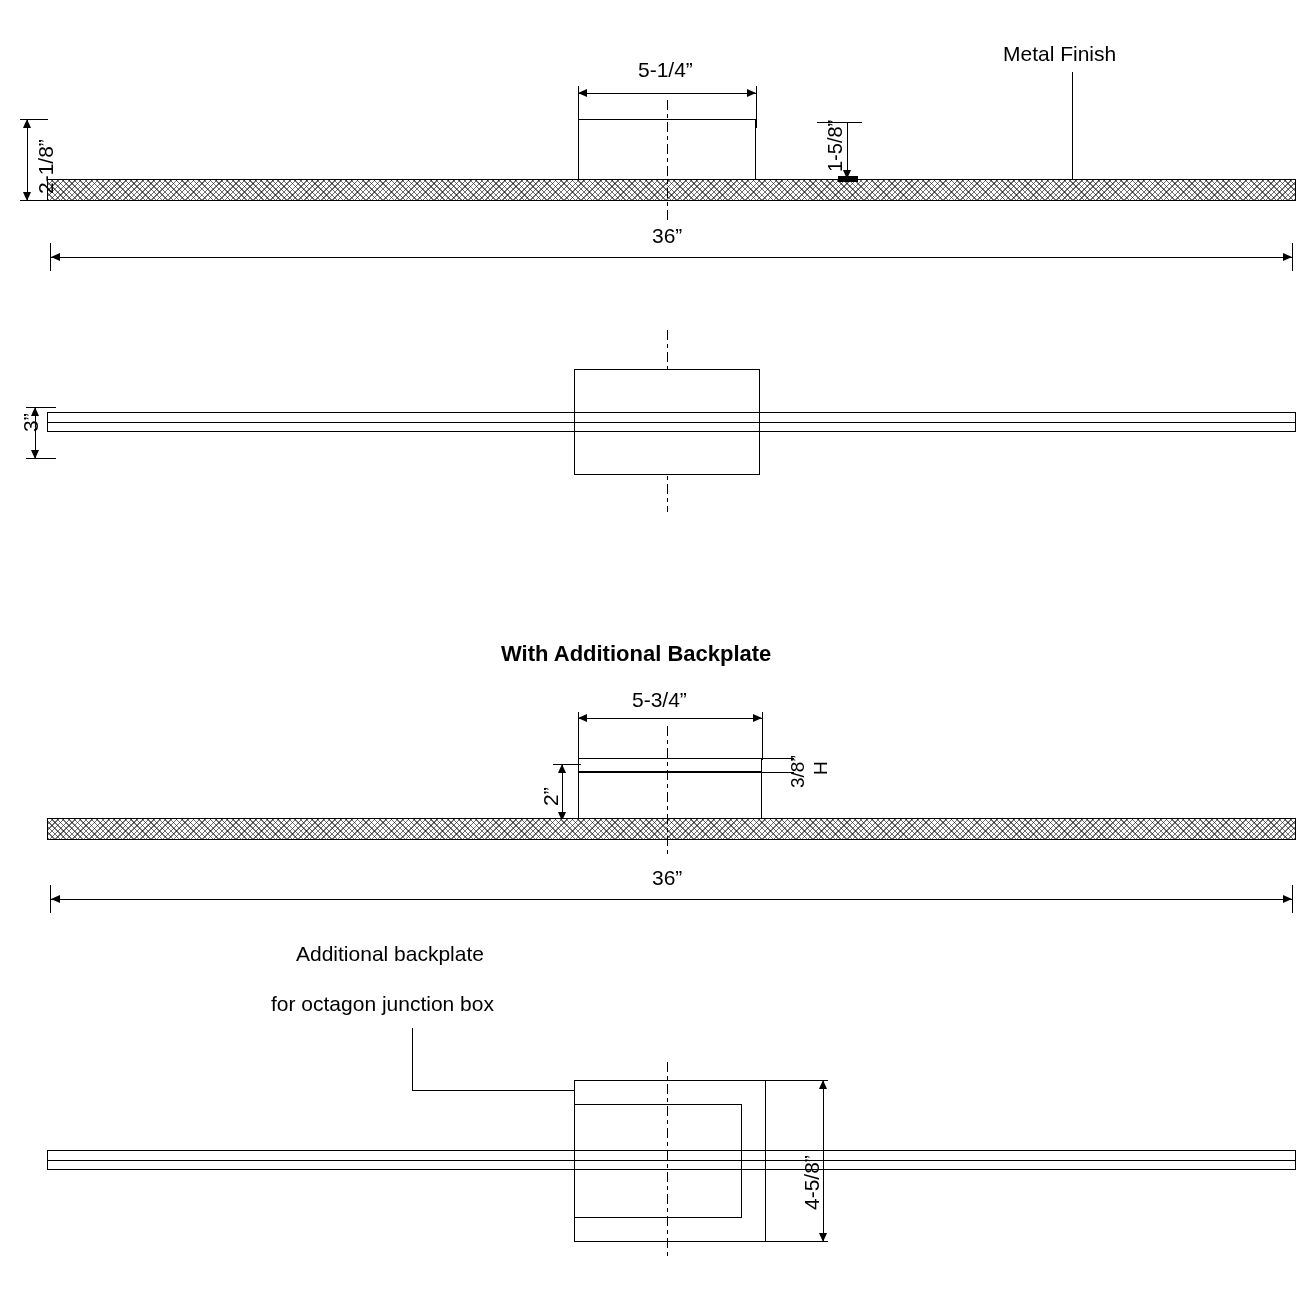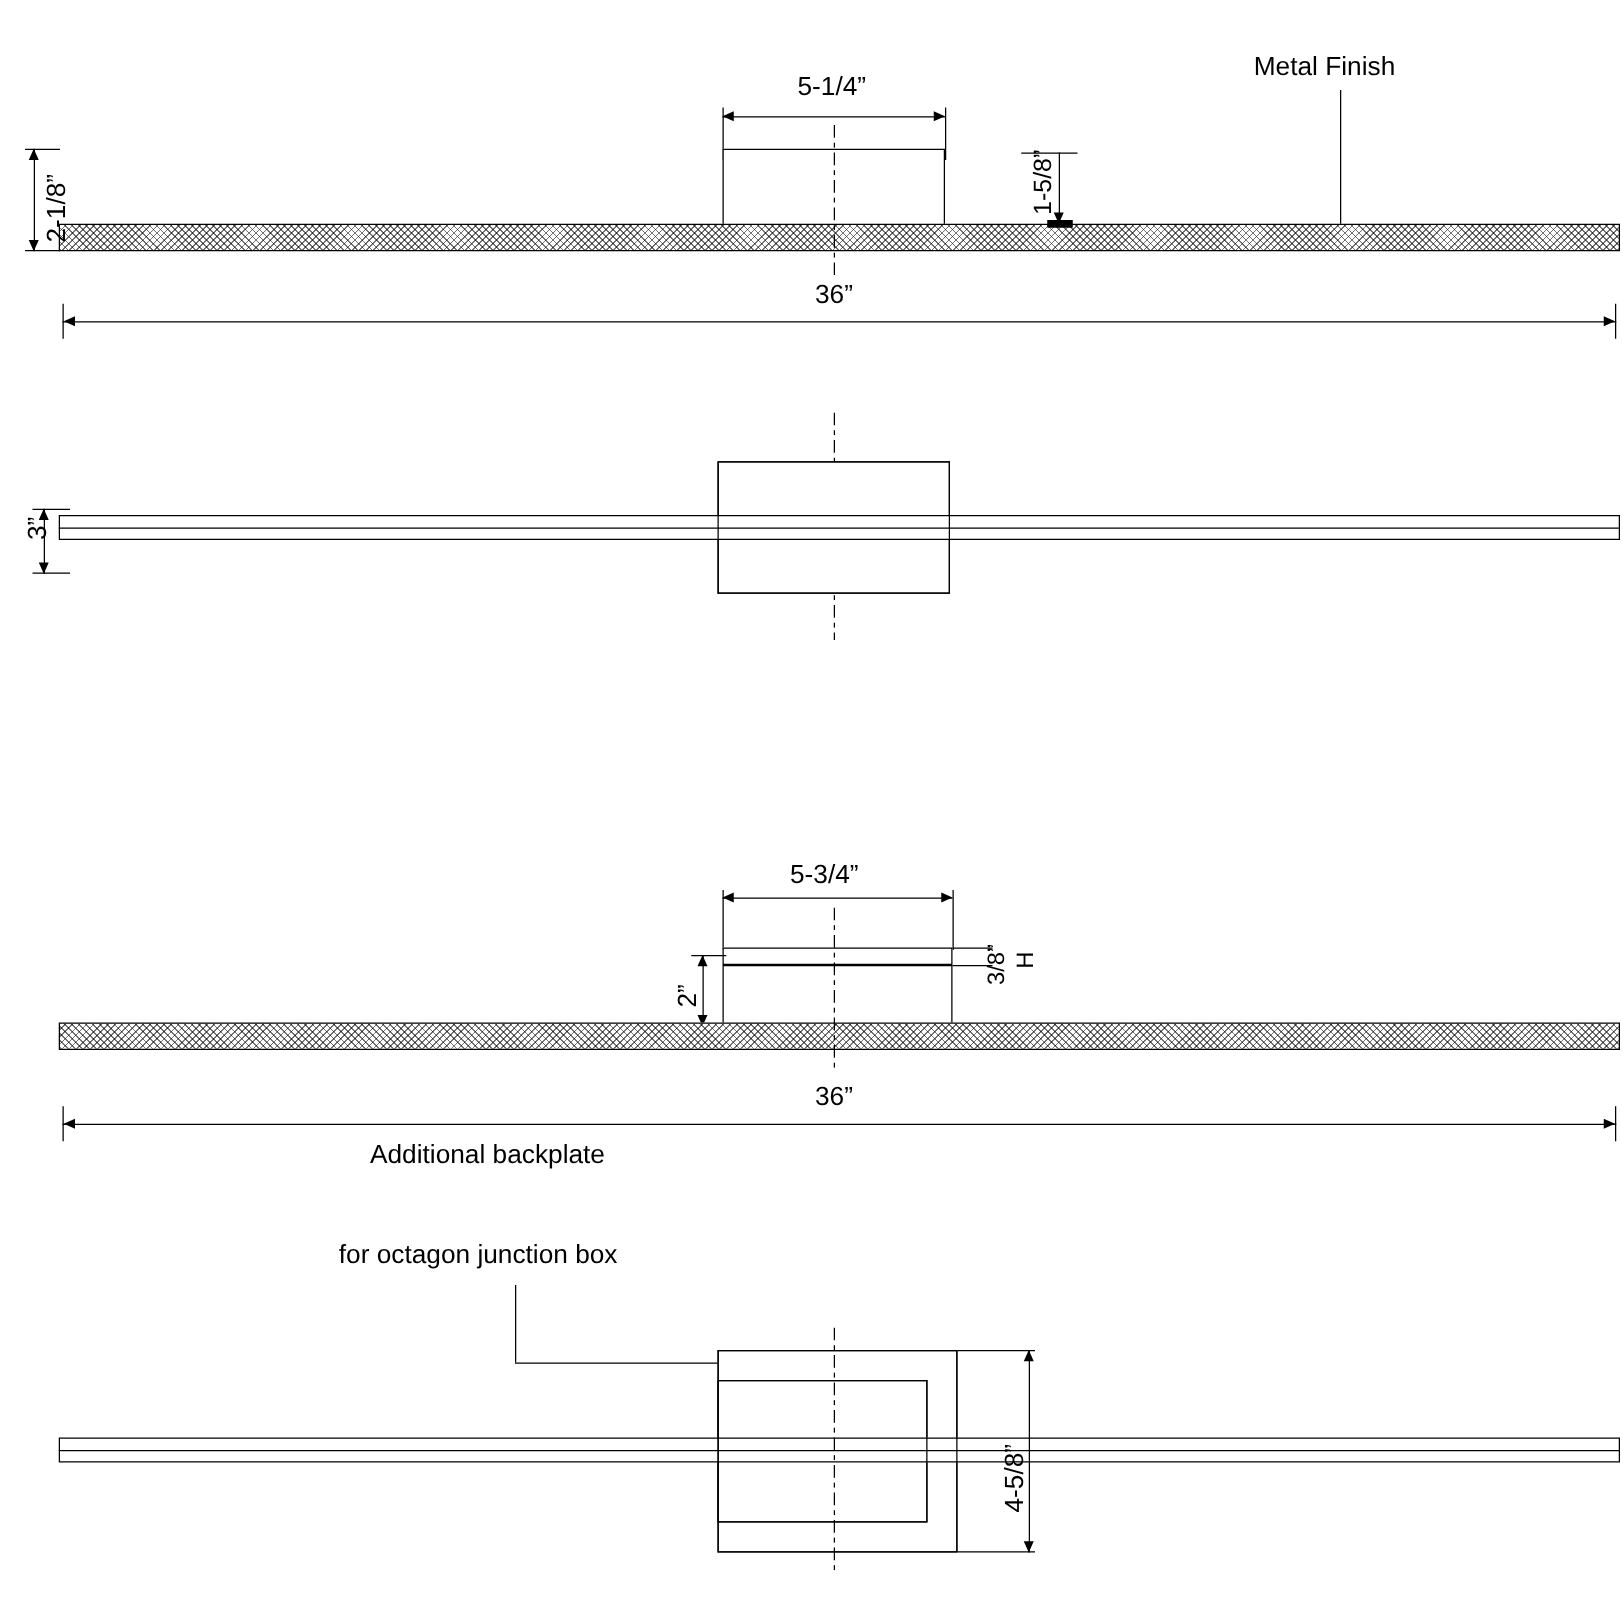--- a/index.html
+++ b/index.html
@@ -149,20 +149,21 @@
 
   <div class="box" style="left:574px; top:369px; width:186px; height:106px; background:transparent;"></div>
 
   <div class="lbl vert" style="left:19px; top:432px;">3”</div>
   <div class="v-line" style="left:35px; top:407px; height:52px;"></div>
   <div class="h-line" style="left:26px; top:407px; width:30px;"></div>
   <div class="h-line" style="left:26px; top:458px; width:30px;"></div>
   <div class="arrow-u" style="left:31px; top:407px;"></div>
   <div class="arrow-d" style="left:31px; top:450px;"></div>
 
+  <div class="lbl bold" style="left:501px; top:641px;">With Additional Backplate</div>
 
   <div class="lbl" style="left:632px; top:688px;">5-3/4”</div>
   <div class="v-line" style="left:578px; top:712px; height:48px;"></div>
   <div class="v-line" style="left:762px; top:712px; height:48px;"></div>
   <div class="h-line" style="left:578px; top:718px; width:184px;"></div>
   <div class="arrow-l" style="left:578px; top:714px;"></div>
   <div class="arrow-r" style="left:753px; top:714px;"></div>
 
   <div class="box white" style="left:578px; top:758px; width:184px; height:14px;"></div>
 
@@ -183,21 +184,21 @@
 
   <div class="dashdot" style="left:667px; top:726px; height:130px;"></div>
 
   <div class="lbl" style="left:652px; top:866px;">36”</div>
   <div class="h-line" style="left:50px; top:899px; width:1243px;"></div>
   <div class="v-line" style="left:50px; top:885px; height:28px;"></div>
   <div class="v-line" style="left:1292px; top:885px; height:28px;"></div>
   <div class="arrow-l" style="left:51px; top:895px;"></div>
   <div class="arrow-r" style="left:1283px; top:895px;"></div>
 
-  <div class="lbl" style="left:296px; top:912px;">Additional backplate</div>
+  <div class="lbl" style="left:296px; top:942px;">Additional backplate</div>
   <div class="lbl" style="left:271px; top:992px;">for octagon junction box</div>
   <div class="lead" style="left:412px; top:1028px; height:62px;"></div>
   <div class="h-line" style="left:412px; top:1090px; width:192px;"></div>
   <div class="dot" style="left:598px; top:1083px; width:13px; height:13px;"></div>
 
   <div class="box white" style="left:574px; top:1080px; width:192px; height:162px;"></div>
 
   <div class="box white" style="left:574px; top:1104px; width:168px; height:114px;"></div>
 
   <div class="box white" style="left:47px; top:1150px; width:1249px; height:20px;"></div>

